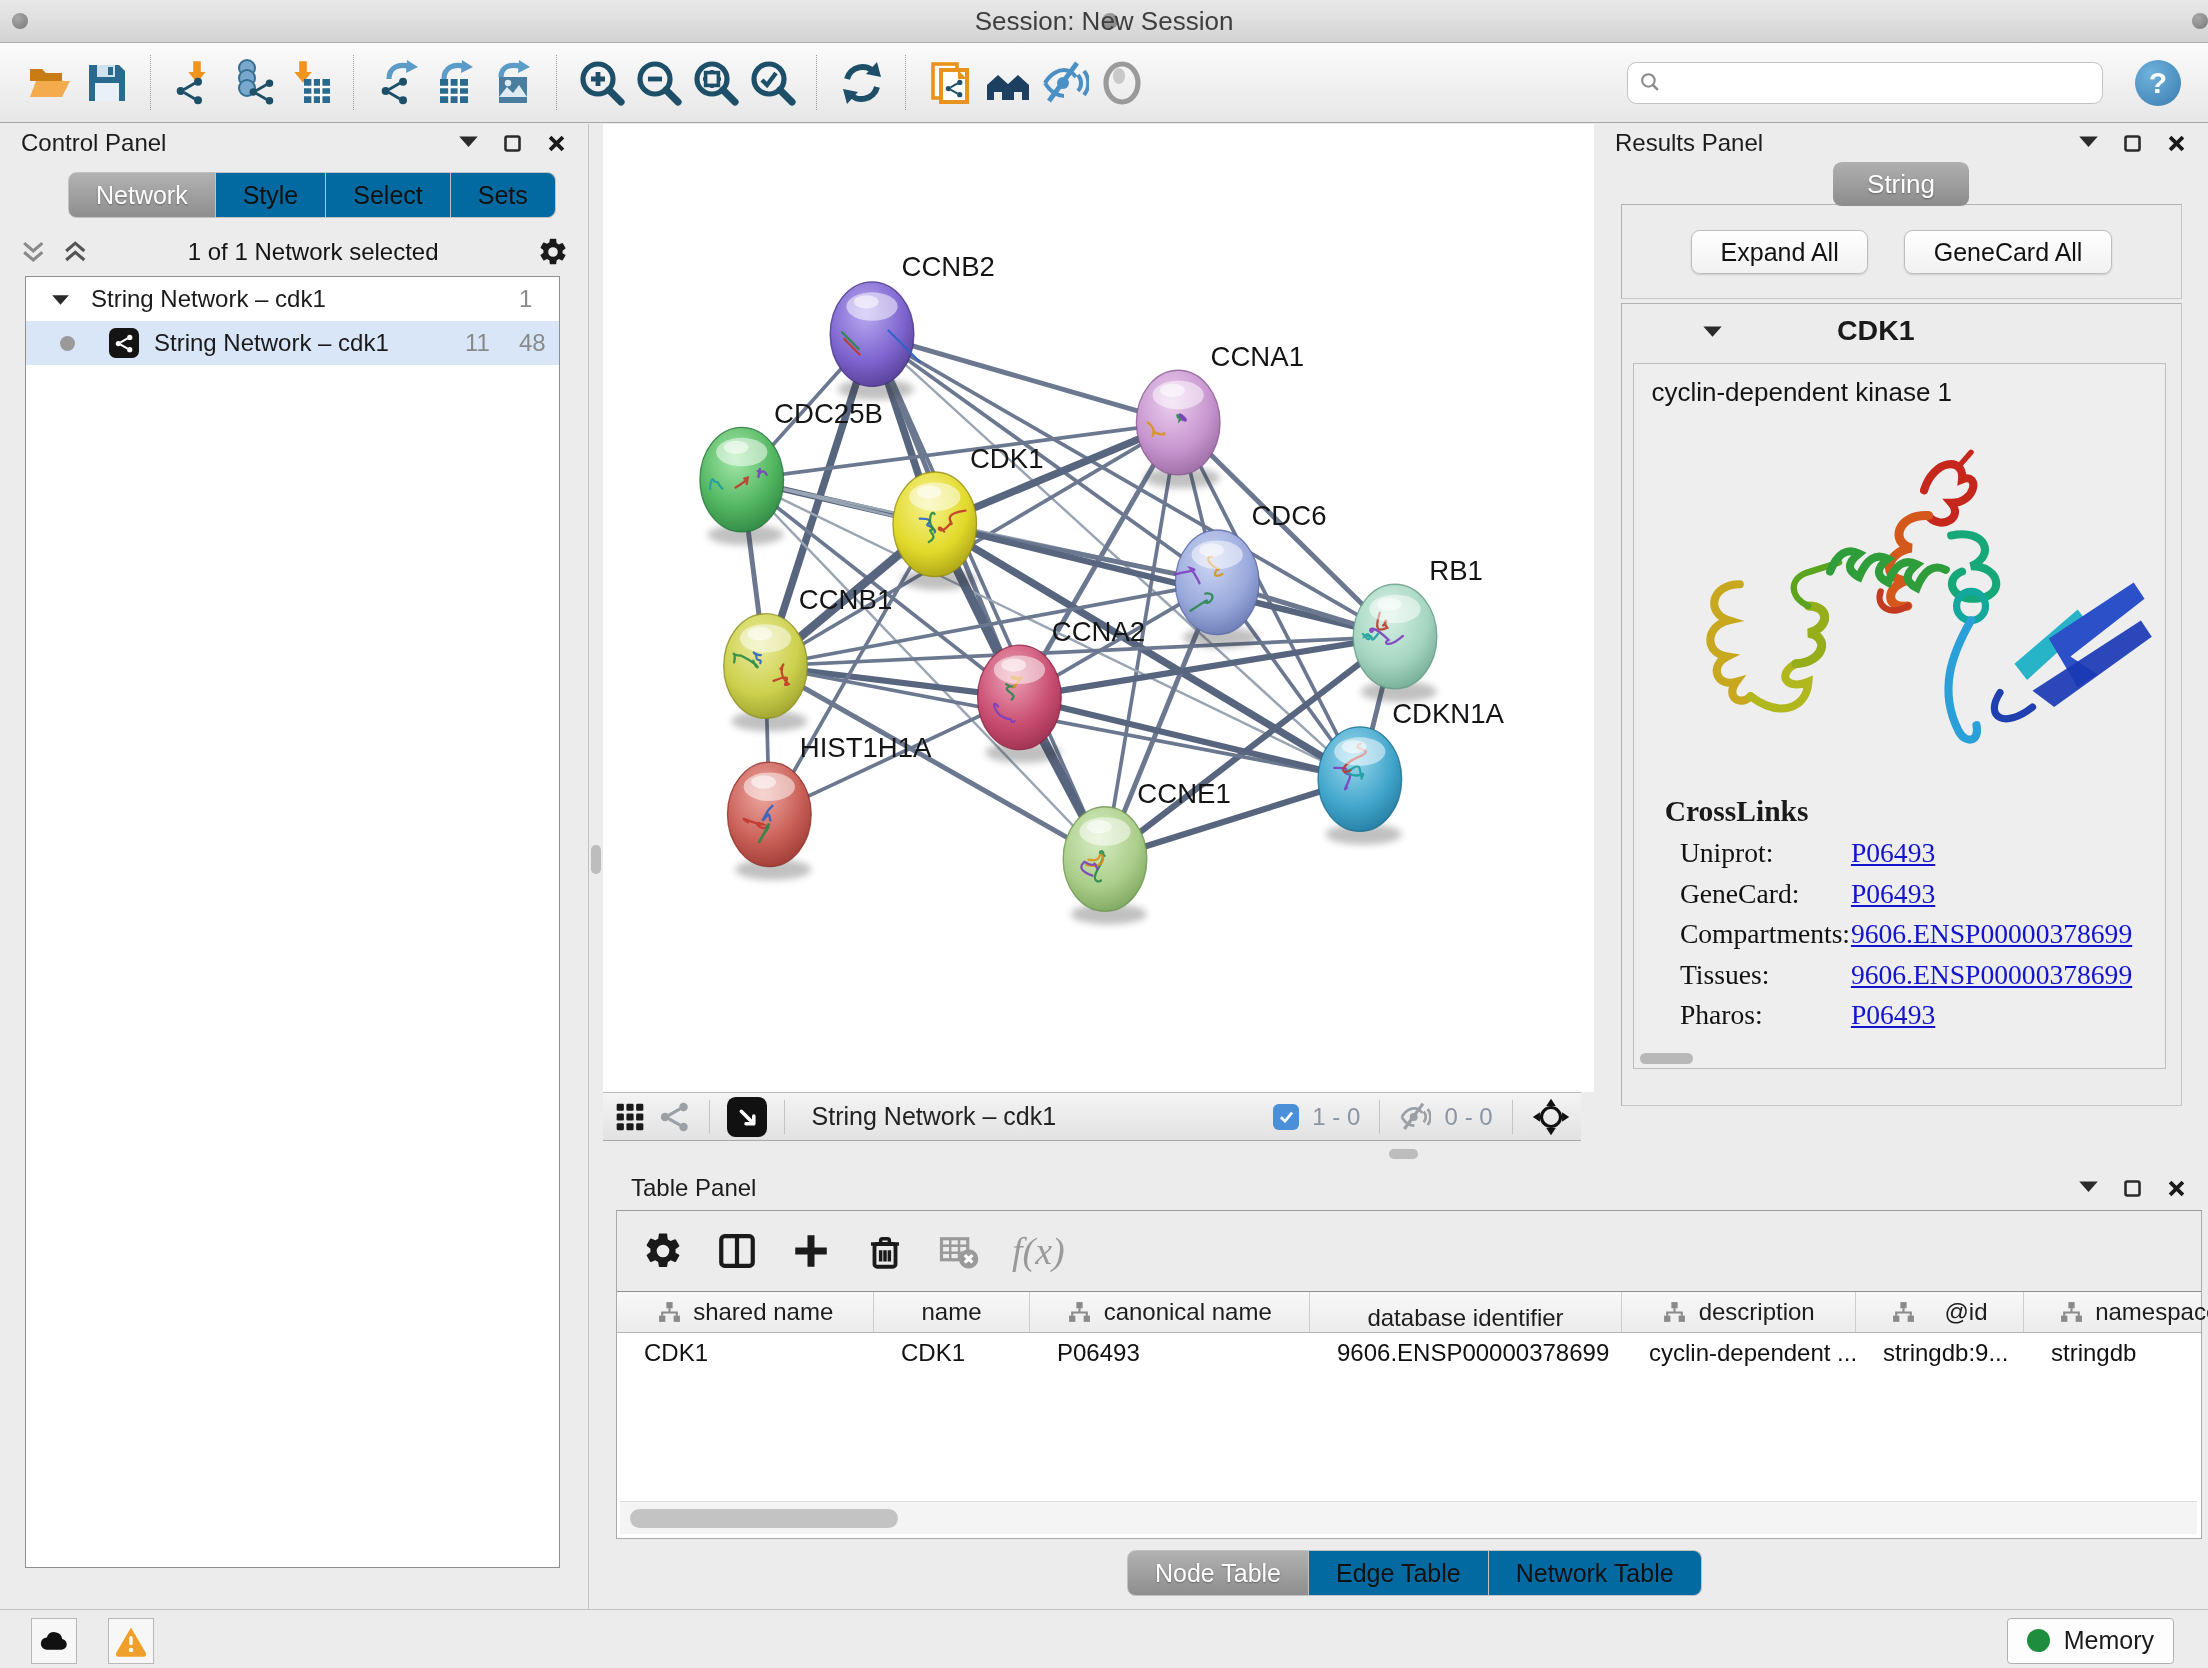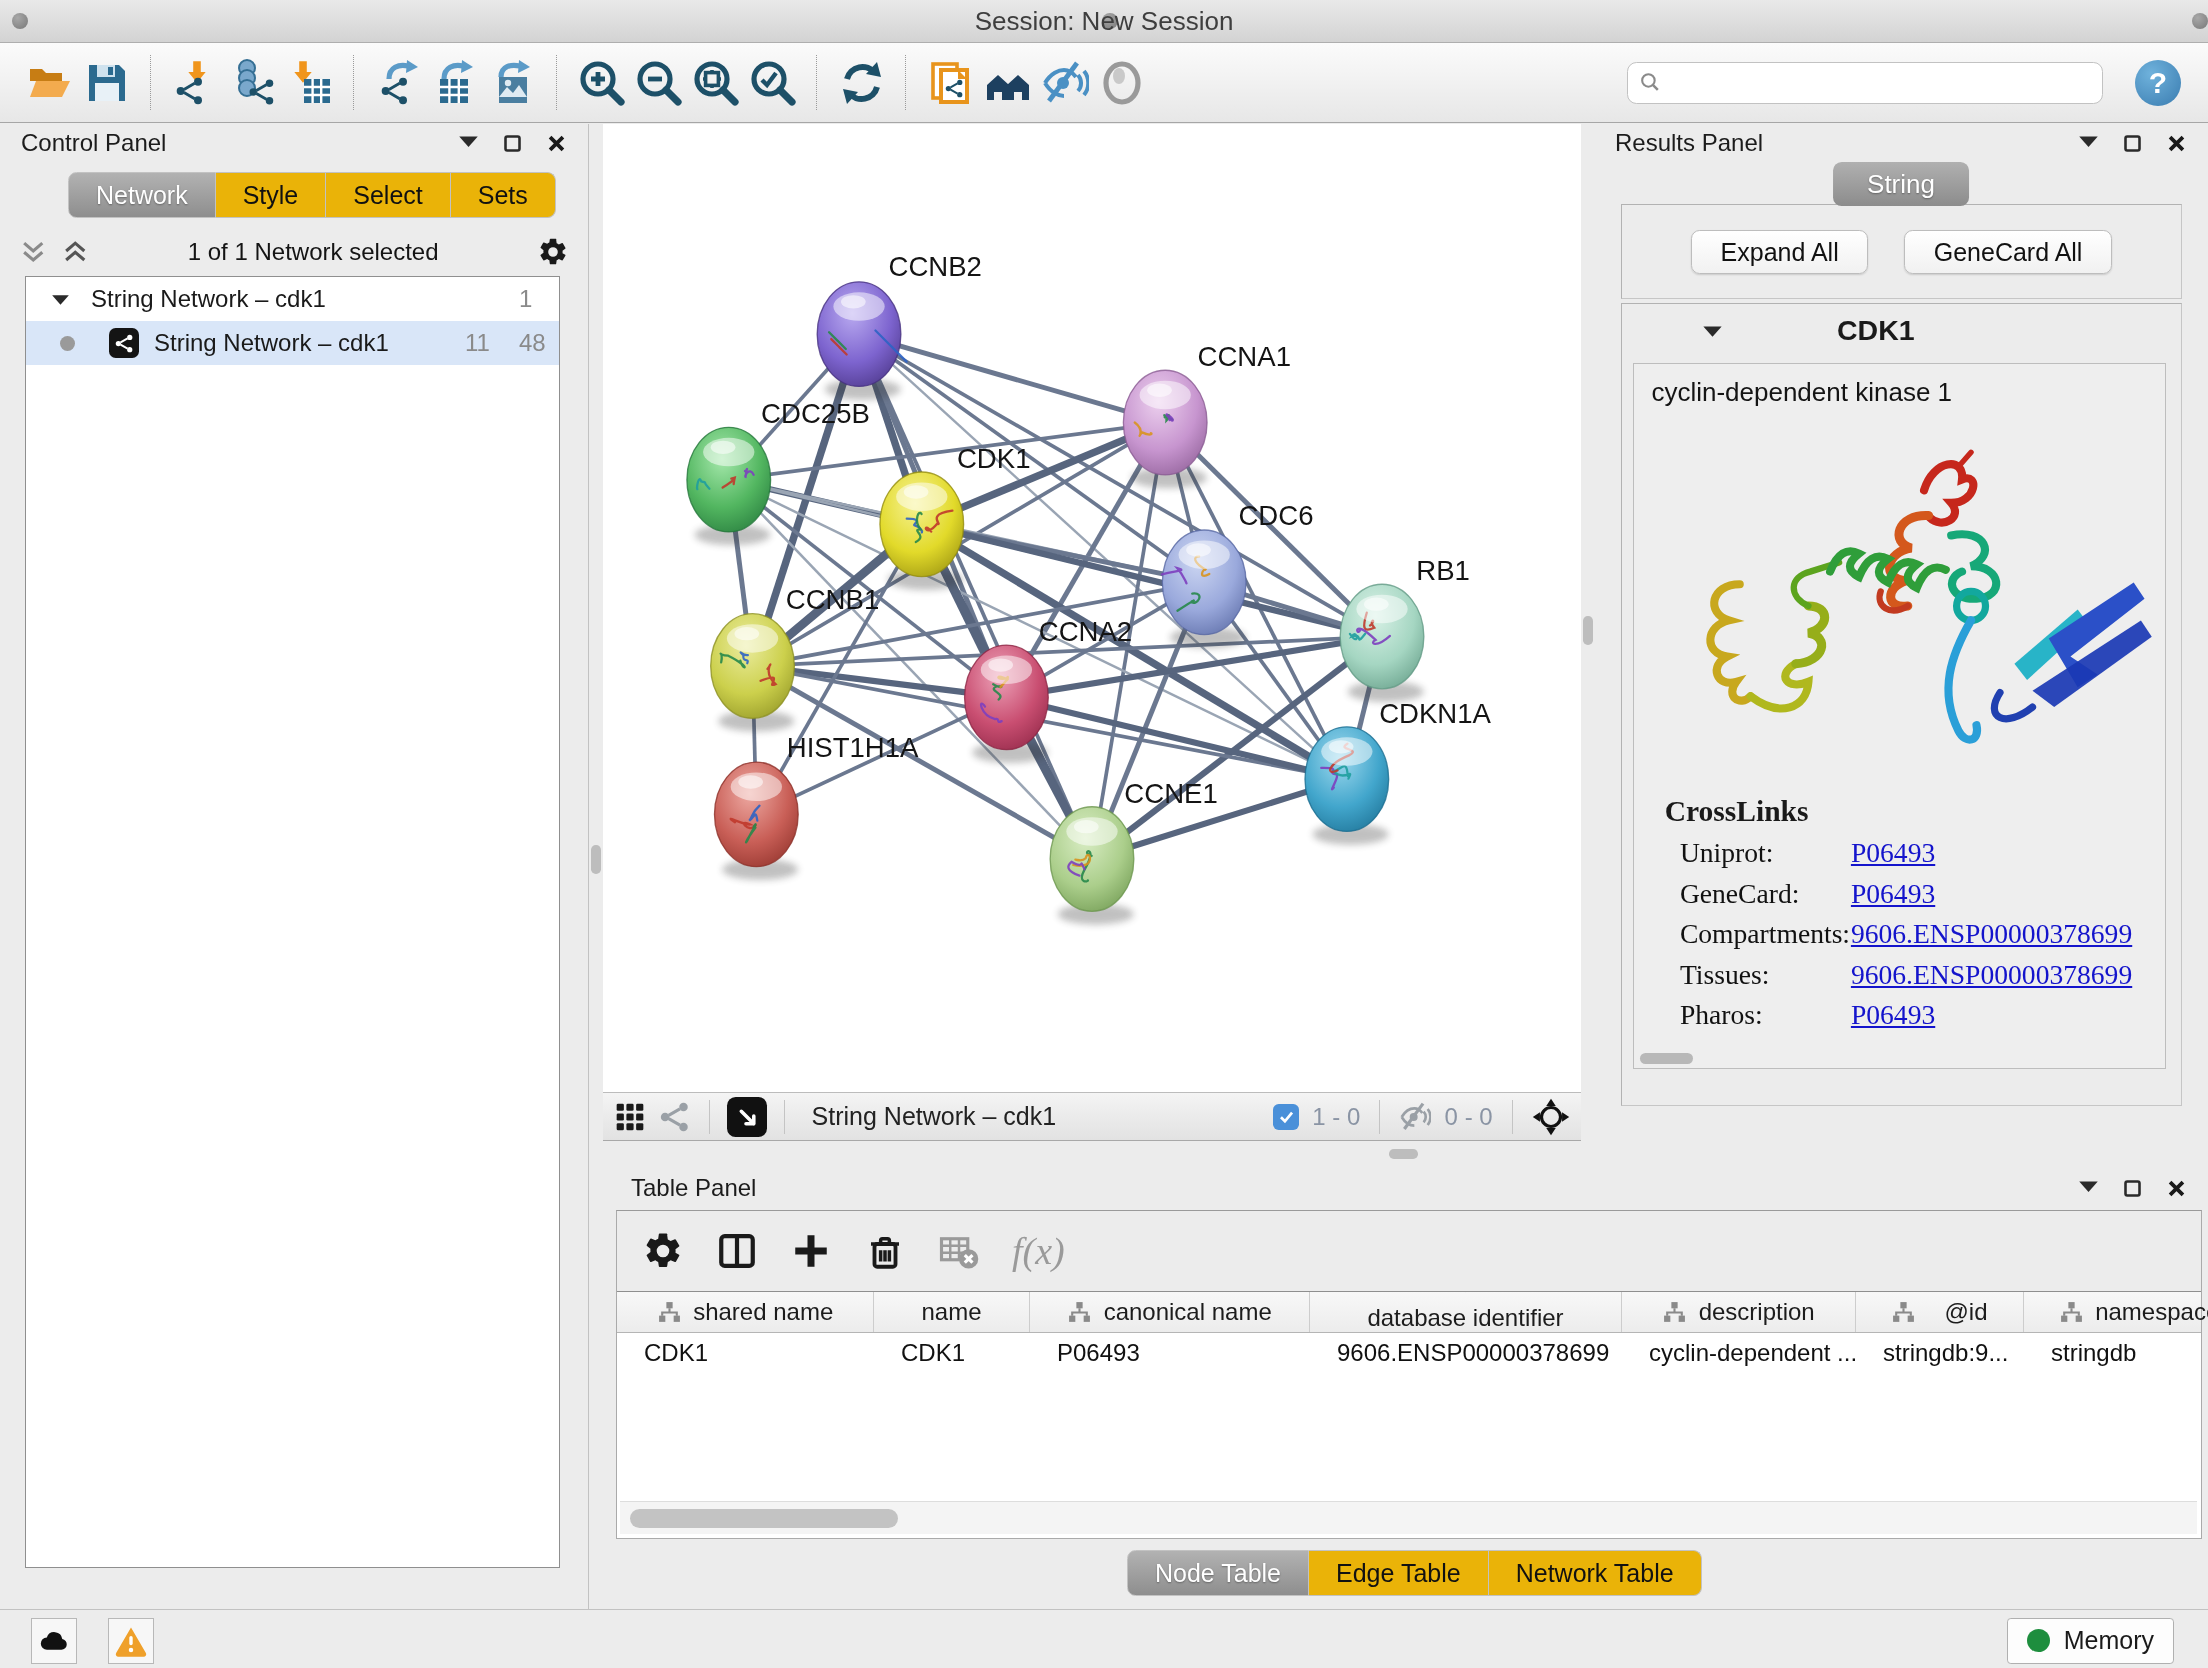--- a/index.html
+++ b/index.html
@@ -27,35 +27,35 @@
     background:radial-gradient(circle at 35% 30%,#6fb2dc,#3a7cb0);color:#fff;font-size:30px;font-weight:bold;
     display:flex;align-items:center;justify-content:center;}
 
   
   #control-panel{left:0;top:124px;width:588px;height:1486px;background:#ececec;border-right:1px solid #c2c2c2;}
   .panel-head{display:flex;align-items:center;height:38px;padding:0 21px;}
   .panel-title{font-size:24px;color:#1c1c1c;}
   .ph-icons{margin-left:auto;display:flex;gap:23px;align-items:center;}
   .ph-icons svg{width:21px;height:21px;}
   #cp-tabs{position:absolute;left:68px;top:48px;display:flex;}
-  .seg-tab{height:44px;line-height:44px;padding:0 27px;font-size:25px;background:#eab308;
+  .seg-tab{height:44px;line-height:44px;padding:0 27px;font-size:25px;background:#0369a1;
     border:1px solid #c2c2c2;border-left-width:0;color:#111;}
   .seg-tab:first-child{border-left-width:1px;border-radius:8.6px 0 0 8.6px;}
   .seg-tab:last-child{border-radius:0 8.6px 8.6px 0;}
   .seg-tab.active{background:linear-gradient(#b2b2b2,#8e8e8e);color:#fff;text-shadow:0 1px 1.9px rgba(0,0,0,.35);}
   #cp-treebar{position:absolute;left:19px;top:107px;width:550px;height:42px;display:flex;align-items:center;}
   #cp-treebar .status{flex:1;text-align:center;font-size:24px;color:#141414;}
   #cp-treebox{position:absolute;left:25px;top:152px;width:533px;height:1290px;background:#fff;border:1.9px solid #8f8f8f;}
   .tree-row{position:relative;height:44px;display:flex;align-items:center;font-size:24px;}
   .tree-row.selected{background:#d9e6f8;}
   .tree-num{position:absolute;color:#8a8a8a;}
   .net-chip{width:30px;height:30px;border-radius:6.7px;background:#141414;display:flex;align-items:center;justify-content:center;}
 
   
-  #canvas{left:603px;top:124px;width:978px;height:968px;background:#ffffff;}
+  #canvas{left:603px;top:124px;width:978px;height:968px;background:#ffffff;padding-left:13px;}
   #net-toolbar{left:603px;top:1092px;width:978px;height:49px;
     background:linear-gradient(#f4f4f4,#e2e2e2);border-top:1px solid #bcbcbc;border-bottom:1.9px solid #a8a8a8;
     display:flex;align-items:center;padding:0 11.4px;box-sizing:border-box;gap:11.4px;}
   .nt-sep{width:1px;height:34px;background:#c4c4c4;margin:0 5.7px;}
   #nt-title{font-size:25px;color:#222;margin-left:9.5px;}
   .nt-counts{font-size:24px;color:#8a94a4;}
   #nt-check{width:26px;height:26px;border-radius:5.7px;background:#4a90d9;display:flex;align-items:center;justify-content:center;}
   .handle-v{width:9.5px;height:28.5px;border-radius:4.8px;background:#bdbdbd;}
   .handle-h{width:28.5px;height:9.5px;border-radius:4.8px;background:#bdbdbd;}
 

